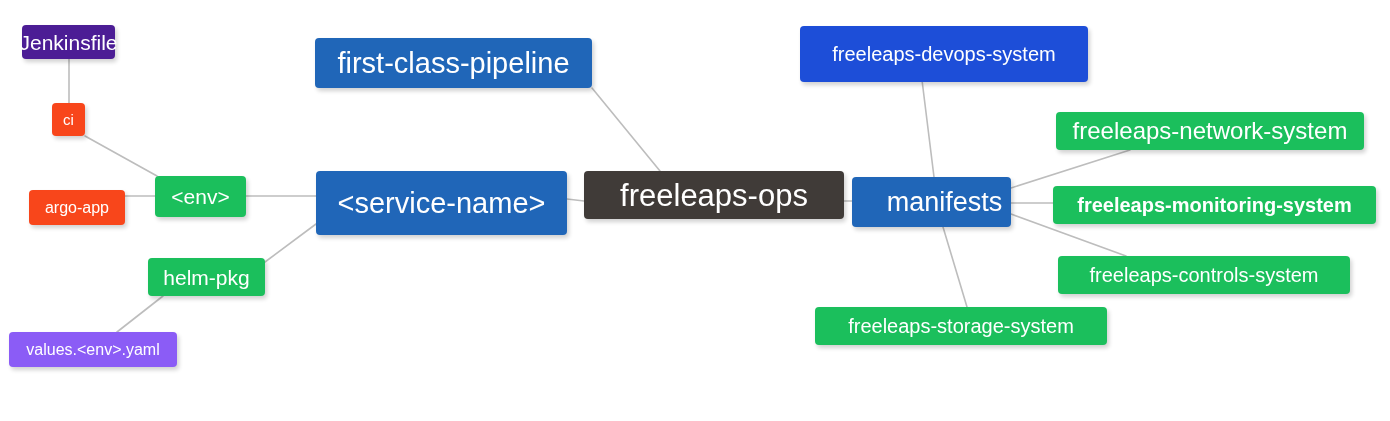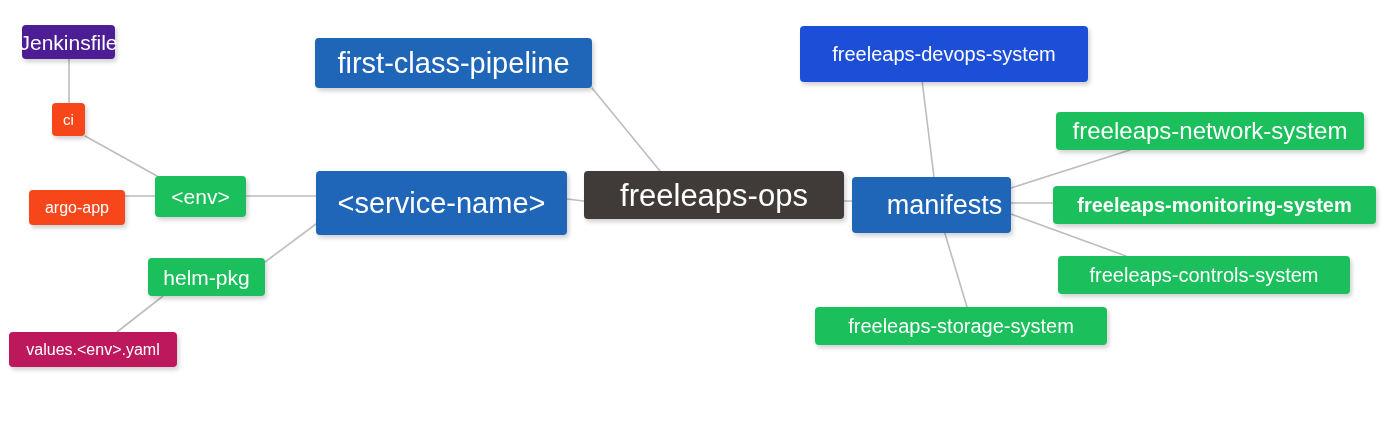--- a/index.html
+++ b/index.html
@@ -70,36 +70,36 @@
       </div>
       <div class="node" style="left: 52px; top: 103px; width: 33px; height: 33px; background: rgb(248, 70, 27); font-size: 15px;">
         <span class="node-label">ci</span>
       </div>
       <div class="node" style="left: 29px; top: 178px; width: 96px; height: 35px; background: rgb(248, 70, 27); font-size: 16px; margin-top: 12px;">
         <span class="node-label">argo-app</span>
       </div>
       <div class="node" style="left: 155px; top: 176px; width: 91px; height: 41px; background: rgb(27, 191, 92); font-size: 21px;">
         <span class="node-label">&lt;env&gt;</span>
       </div>
-      <div class="node" style="left: 9px; top: 332px; width: 168px; height: 35px; background: #be185d; font-size: 16px;">
+      <div class="node" style="left: 9px; top: 332px; width: 168px; height: 35px; background: #8b5cf6; font-size: 16px;">
         <span class="node-label">values.&lt;env&gt;.yaml</span>
       </div>
       <div class="node" style="left: 148px; top: 258px; width: 117px; height: 38px; background: rgb(27, 191, 92); font-size: 21px;">
         <span class="node-label">helm-pkg</span>
       </div>
       <div class="node" style="left: 315px; top: 38px; width: 277px; height: 50px; background: rgb(32, 102, 184); font-size: 29px;">
         <span class="node-label">first-class-pipeline</span>
       </div>
       <div class="node" style="left: 316px; top: 171px; width: 251px; height: 64px; background: rgb(32, 102, 184); font-size: 29px;">
         <span class="node-label">&lt;service-name&gt;</span>
       </div>
       <div class="node" style="left: 584px; top: 171px; width: 260px; height: 48px; background: rgb(64, 59, 56); font-size: 31px;">
         <span class="node-label">freeleaps-ops</span>
       </div>
-      <div class="node" style="left: 852px; top: 177px; width: 159px; height: 56px; background: rgb(32, 102, 184); font-size: 27px; padding-left: 36px;">
+      <div class="node" style="left: 852px; top: 177px; width: 159px; height: 50px; background: rgb(32, 102, 184); font-size: 27px; padding-left: 36px;">
         <span class="node-label">manifests</span>
       </div>
       <div class="node" style="left: 800px; top: 26px; width: 288px; height: 56px; background: #1d4ed8; font-size: 20px;">
         <span class="node-label">freeleaps-devops-system</span>
       </div>
       <div class="node" style="left: 1056px; top: 112px; width: 308px; height: 38px; background: rgb(27, 191, 92); font-size: 24px;">
         <span class="node-label">freeleaps-network-system</span>
       </div>
       <div class="node" style="left: 1053px; top: 186px; width: 323px; height: 38px; background: rgb(27, 191, 92); font-size: 20px; font-weight: bold;">
         <span class="node-label">freeleaps-monitoring-system</span>

